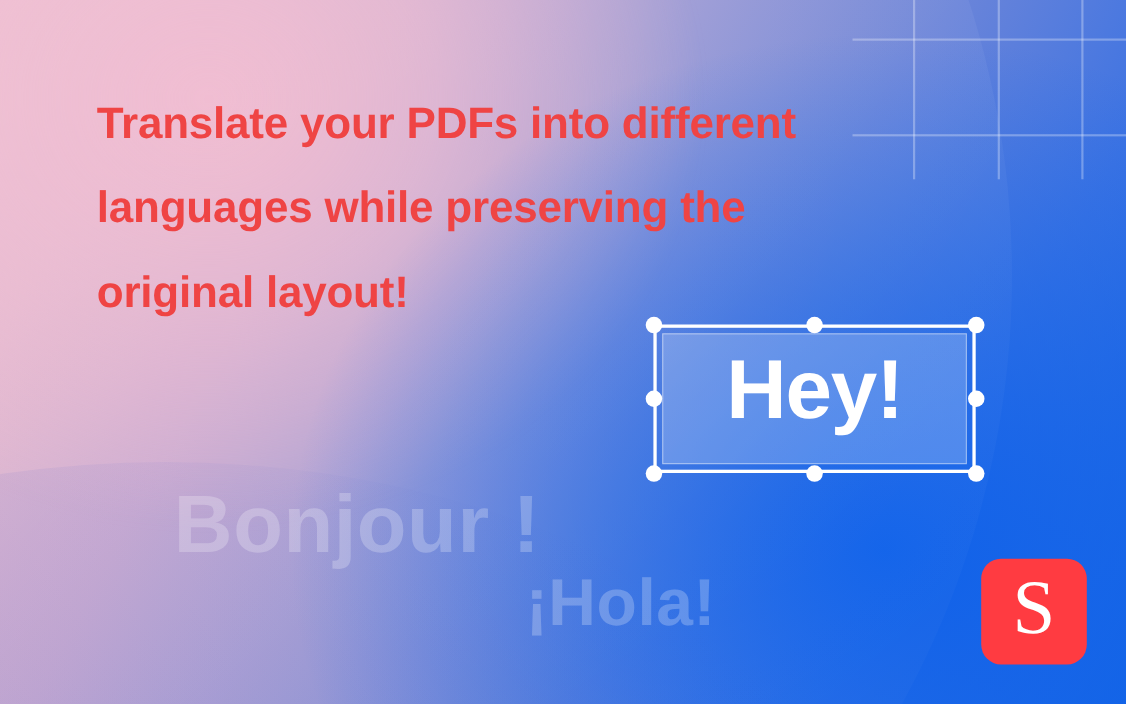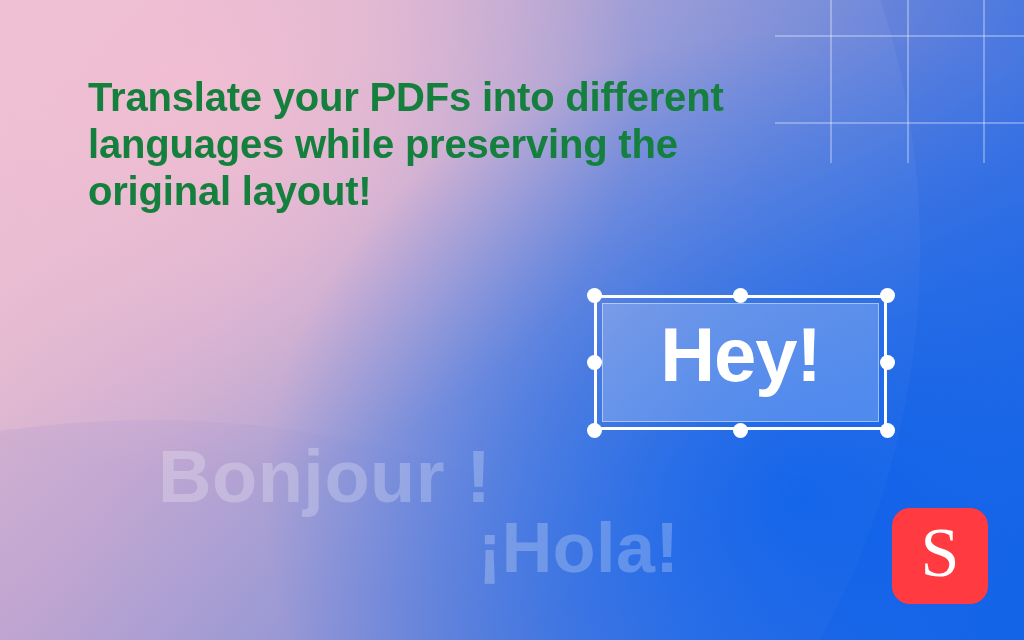--- a/index.html
+++ b/index.html
@@ -101,23 +101,23 @@
     background: rgba(255,255,255,0.30);
   }
 
   
   .headline {
     position: absolute;
     left: 88px;
     top: 74px;
     width: 700px;
     margin: 0;
-    color: #15803d;
+    color: #ef4444;
     font-size: 40px;
-    line-height: 47px;
+    line-height: 77px;
     font-weight: 700;
     letter-spacing: -0.2px;
   }
 
   
   .ghost {
     position: absolute;
     margin: 0;
     font-weight: 700;
     color: rgba(255,255,255,0.24);
@@ -127,21 +127,21 @@
   .ghost-bonjour {
     left: 158px;
     top: 386px;
     font-size: 74px;
     line-height: 86px;
     margin-top: 48px;
   }
   .ghost-hola {
     left: 478px;
     top: 505px;
-    font-size: 70px;
+    font-size: 60px;
     line-height: 86px;
   }
 
   
   .selection {
     position: absolute;
     left: 594px;
     top: 295px;
     width: 293px;
     height: 135px;

